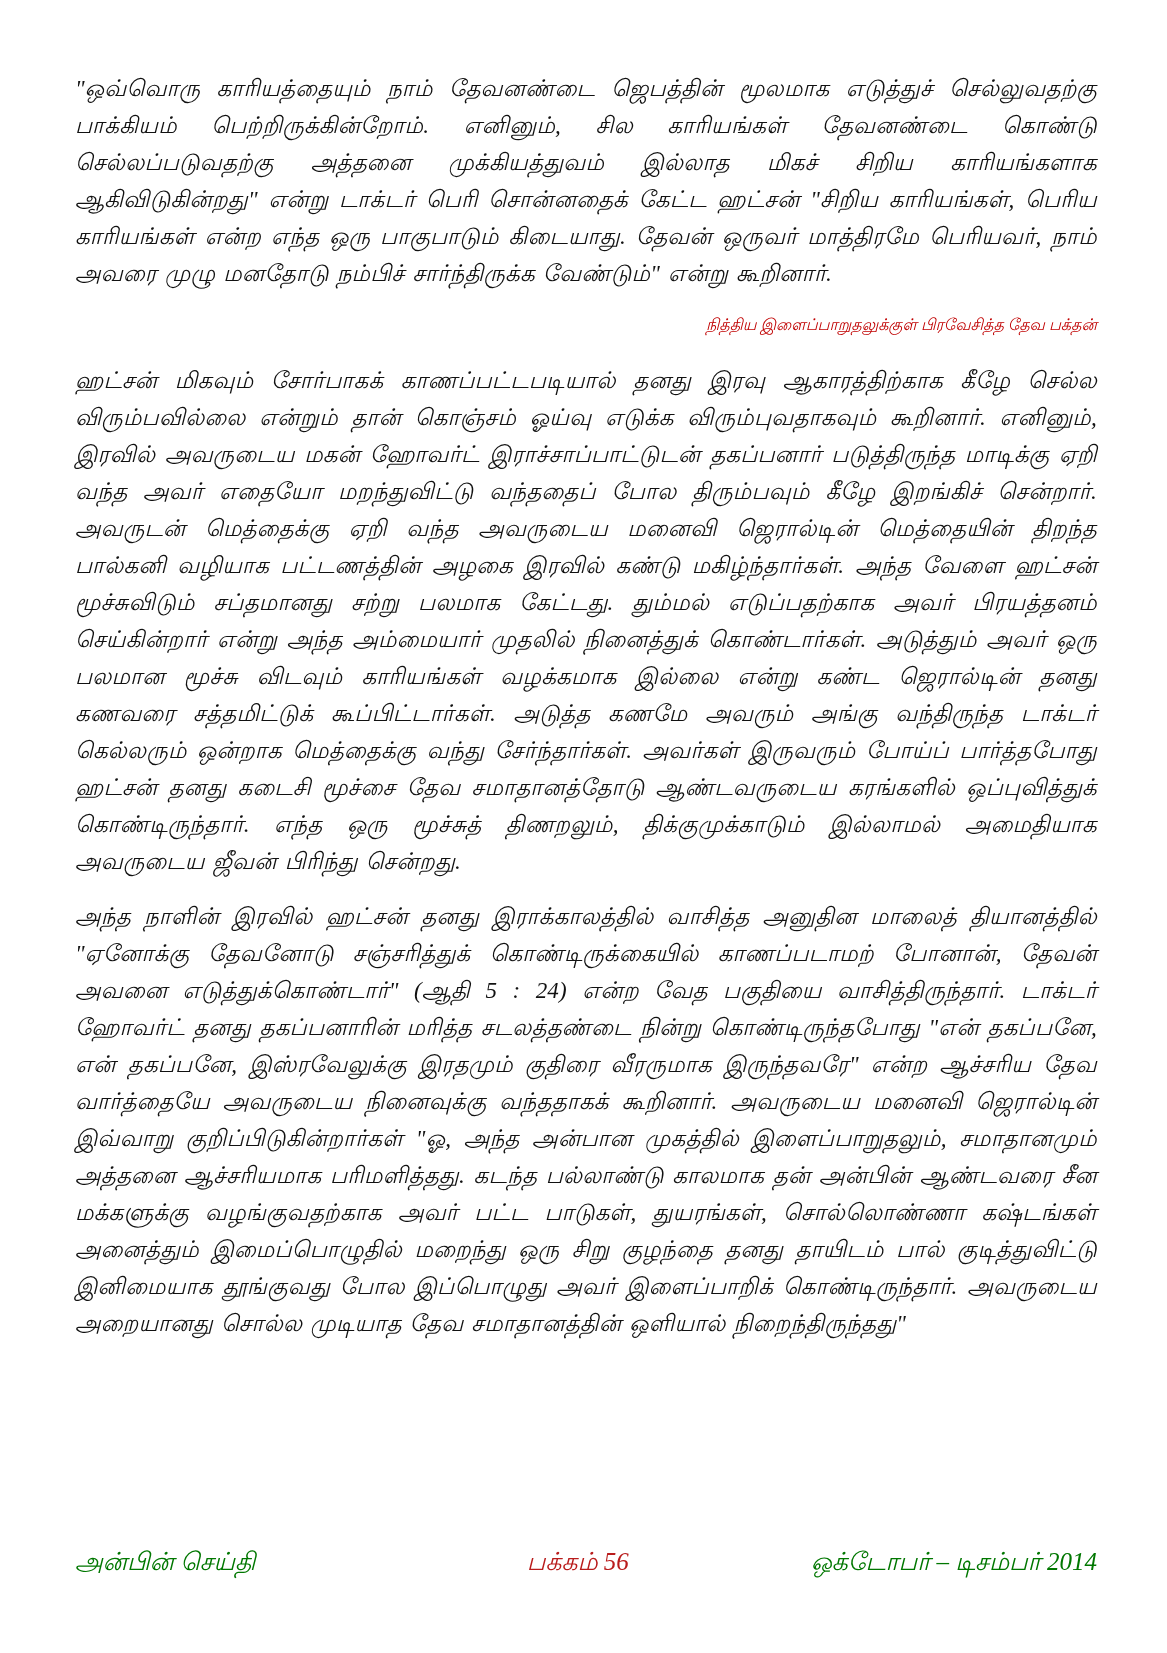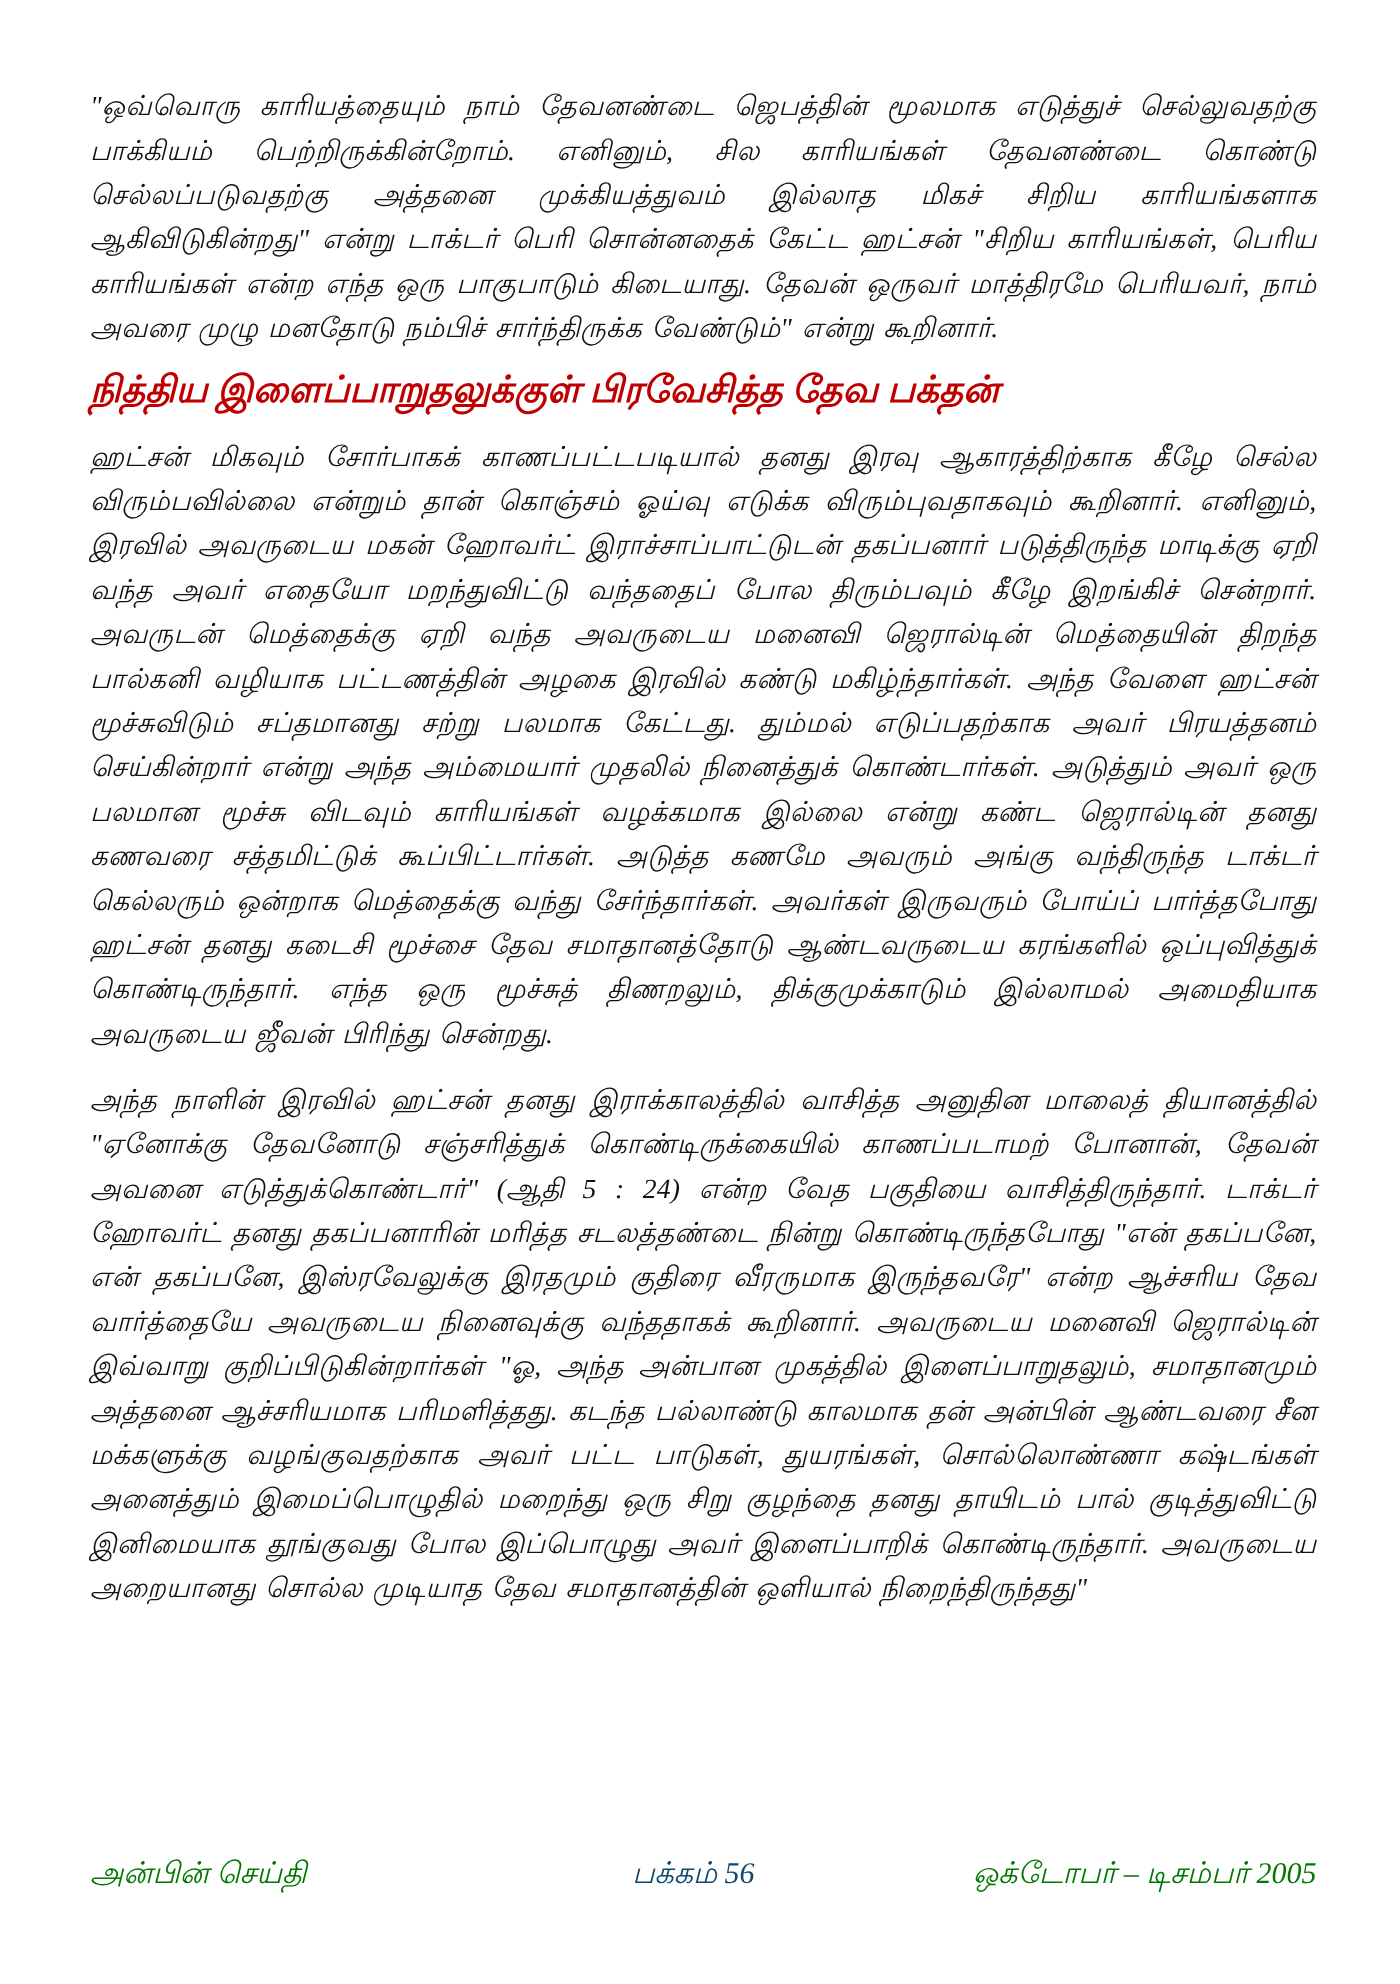--- a/index.html
+++ b/index.html
@@ -27,43 +27,43 @@
   .para {
     font-size: 23px;
     line-height: 37px;
     text-align: justify;
     text-justify: inter-word;
     margin: 0 0 18px 0;
     letter-spacing: 0.2px;
     word-spacing: 2px;
   }
   .heading {
-    font-size: 31px;
+    font-size: 16px;
     line-height: 30px;
-    text-align: left;
+    text-align: right;
     color: #c00000;
     margin: 10px 0 22px 0;
-    font-weight: bold;
+    font-weight: normal;
   }
   .footer {
     position: absolute;
     left: 75px;
     right: 70px;
     top: 1548px;
     display: flex;
     justify-content: space-between;
     align-items: baseline;
     font-size: 25px;
     line-height: 28px;
   }
   .footer .left, .footer .right {
     color: #007700;
   }
   .footer .center {
-    color: #0c4a6e;
+    color: #b91c1c;
     position: absolute;
     left: 50%;
     transform: translateX(-58%);
   }
 </style>
 </head>
 <body>
 
 <div class="page">
   <div class="content">
@@ -72,15 +72,15 @@
     <h2 class="heading">நித்திய இளைப்பாறுதலுக்குள் பிரவேசித்த தேவ பக்தன்</h2>
 
     <p class="para">ஹட்சன் மிகவும் சோர்பாகக் காணப்பட்டபடியால் தனது இரவு ஆகாரத்திற்காக கீழே செல்ல விரும்பவில்லை என்றும் தான் கொஞ்சம் ஓய்வு எடுக்க விரும்புவதாகவும் கூறினார். எனினும், இரவில் அவருடைய மகன் ஹோவர்ட் இராச்சாப்பாட்டுடன் தகப்பனார் படுத்திருந்த மாடிக்கு ஏறி வந்த அவர் எதையோ மறந்துவிட்டு வந்ததைப் போல திரும்பவும் கீழே இறங்கிச் சென்றார். அவருடன் மெத்தைக்கு ஏறி வந்த அவருடைய மனைவி ஜெரால்டின் மெத்தையின் திறந்த பால்கனி வழியாக பட்டணத்தின் அழகை இரவில் கண்டு மகிழ்ந்தார்கள். அந்த வேளை ஹட்சன் மூச்சுவிடும் சப்தமானது சற்று பலமாக கேட்டது. தும்மல் எடுப்பதற்காக அவர் பிரயத்தனம் செய்கின்றார் என்று அந்த அம்மையார் முதலில் நினைத்துக் கொண்டார்கள். அடுத்தும் அவர் ஒரு பலமான மூச்சு விடவும் காரியங்கள் வழக்கமாக இல்லை என்று கண்ட ஜெரால்டின் தனது கணவரை சத்தமிட்டுக் கூப்பிட்டார்கள். அடுத்த கணமே அவரும் அங்கு வந்திருந்த டாக்டர் கெல்லரும் ஒன்றாக மெத்தைக்கு வந்து சேர்ந்தார்கள். அவர்கள் இருவரும் போய்ப் பார்த்தபோது ஹட்சன் தனது கடைசி மூச்சை தேவ சமாதானத்தோடு ஆண்டவருடைய கரங்களில் ஒப்புவித்துக் கொண்டிருந்தார். எந்த ஒரு மூச்சுத் திணறலும், திக்குமுக்காடும் இல்லாமல் அமைதியாக அவருடைய ஜீவன் பிரிந்து சென்றது.</p>
 
     <p class="para">அந்த நாளின் இரவில் ஹட்சன் தனது இராக்காலத்தில் வாசித்த அனுதின மாலைத் தியானத்தில் "ஏனோக்கு தேவனோடு சஞ்சரித்துக் கொண்டிருக்கையில் காணப்படாமற் போனான், தேவன் அவனை எடுத்துக்கொண்டார்" (ஆதி 5 : 24) என்ற வேத பகுதியை வாசித்திருந்தார். டாக்டர் ஹோவர்ட் தனது தகப்பனாரின் மரித்த சடலத்தண்டை நின்று கொண்டிருந்தபோது "என் தகப்பனே, என் தகப்பனே, இஸ்ரவேலுக்கு இரதமும் குதிரை வீரருமாக இருந்தவரே" என்ற ஆச்சரிய தேவ வார்த்தையே அவருடைய நினைவுக்கு வந்ததாகக் கூறினார். அவருடைய மனைவி ஜெரால்டின் இவ்வாறு குறிப்பிடுகின்றார்கள் "ஓ, அந்த அன்பான முகத்தில் இளைப்பாறுதலும், சமாதானமும் அத்தனை ஆச்சரியமாக பரிமளித்தது. கடந்த பல்லாண்டு காலமாக தன் அன்பின் ஆண்டவரை சீன மக்களுக்கு வழங்குவதற்காக அவர் பட்ட பாடுகள், துயரங்கள், சொல்லொண்ணா கஷ்டங்கள் அனைத்தும் இமைப்பொழுதில் மறைந்து ஒரு சிறு குழந்தை தனது தாயிடம் பால் குடித்துவிட்டு இனிமையாக தூங்குவது போல இப்பொழுது அவர் இளைப்பாறிக் கொண்டிருந்தார். அவருடைய அறையானது சொல்ல முடியாத தேவ சமாதானத்தின் ஒளியால் நிறைந்திருந்தது"</p>
   </div>
 
   <div class="footer">
     <span class="left">அன்பின் செய்தி</span>
     <span class="center">பக்கம் 56</span>
-    <span class="right">ஒக்டோபர் – டிசம்பர் 2005</span>
+    <span class="right">ஒக்டோபர் – டிசம்பர் 2014</span>
   </div>
 </div>
 
 </body></html>

